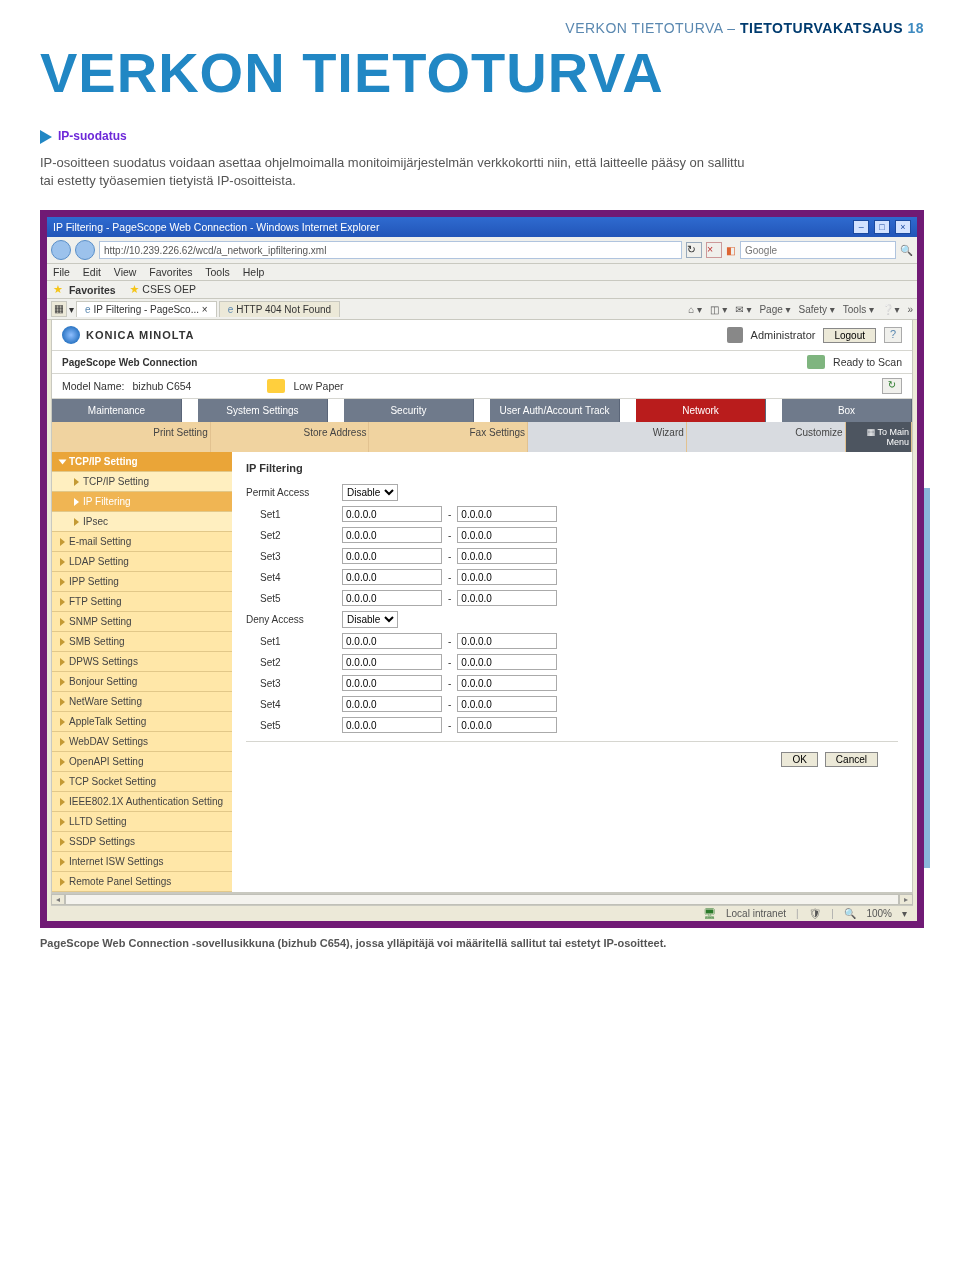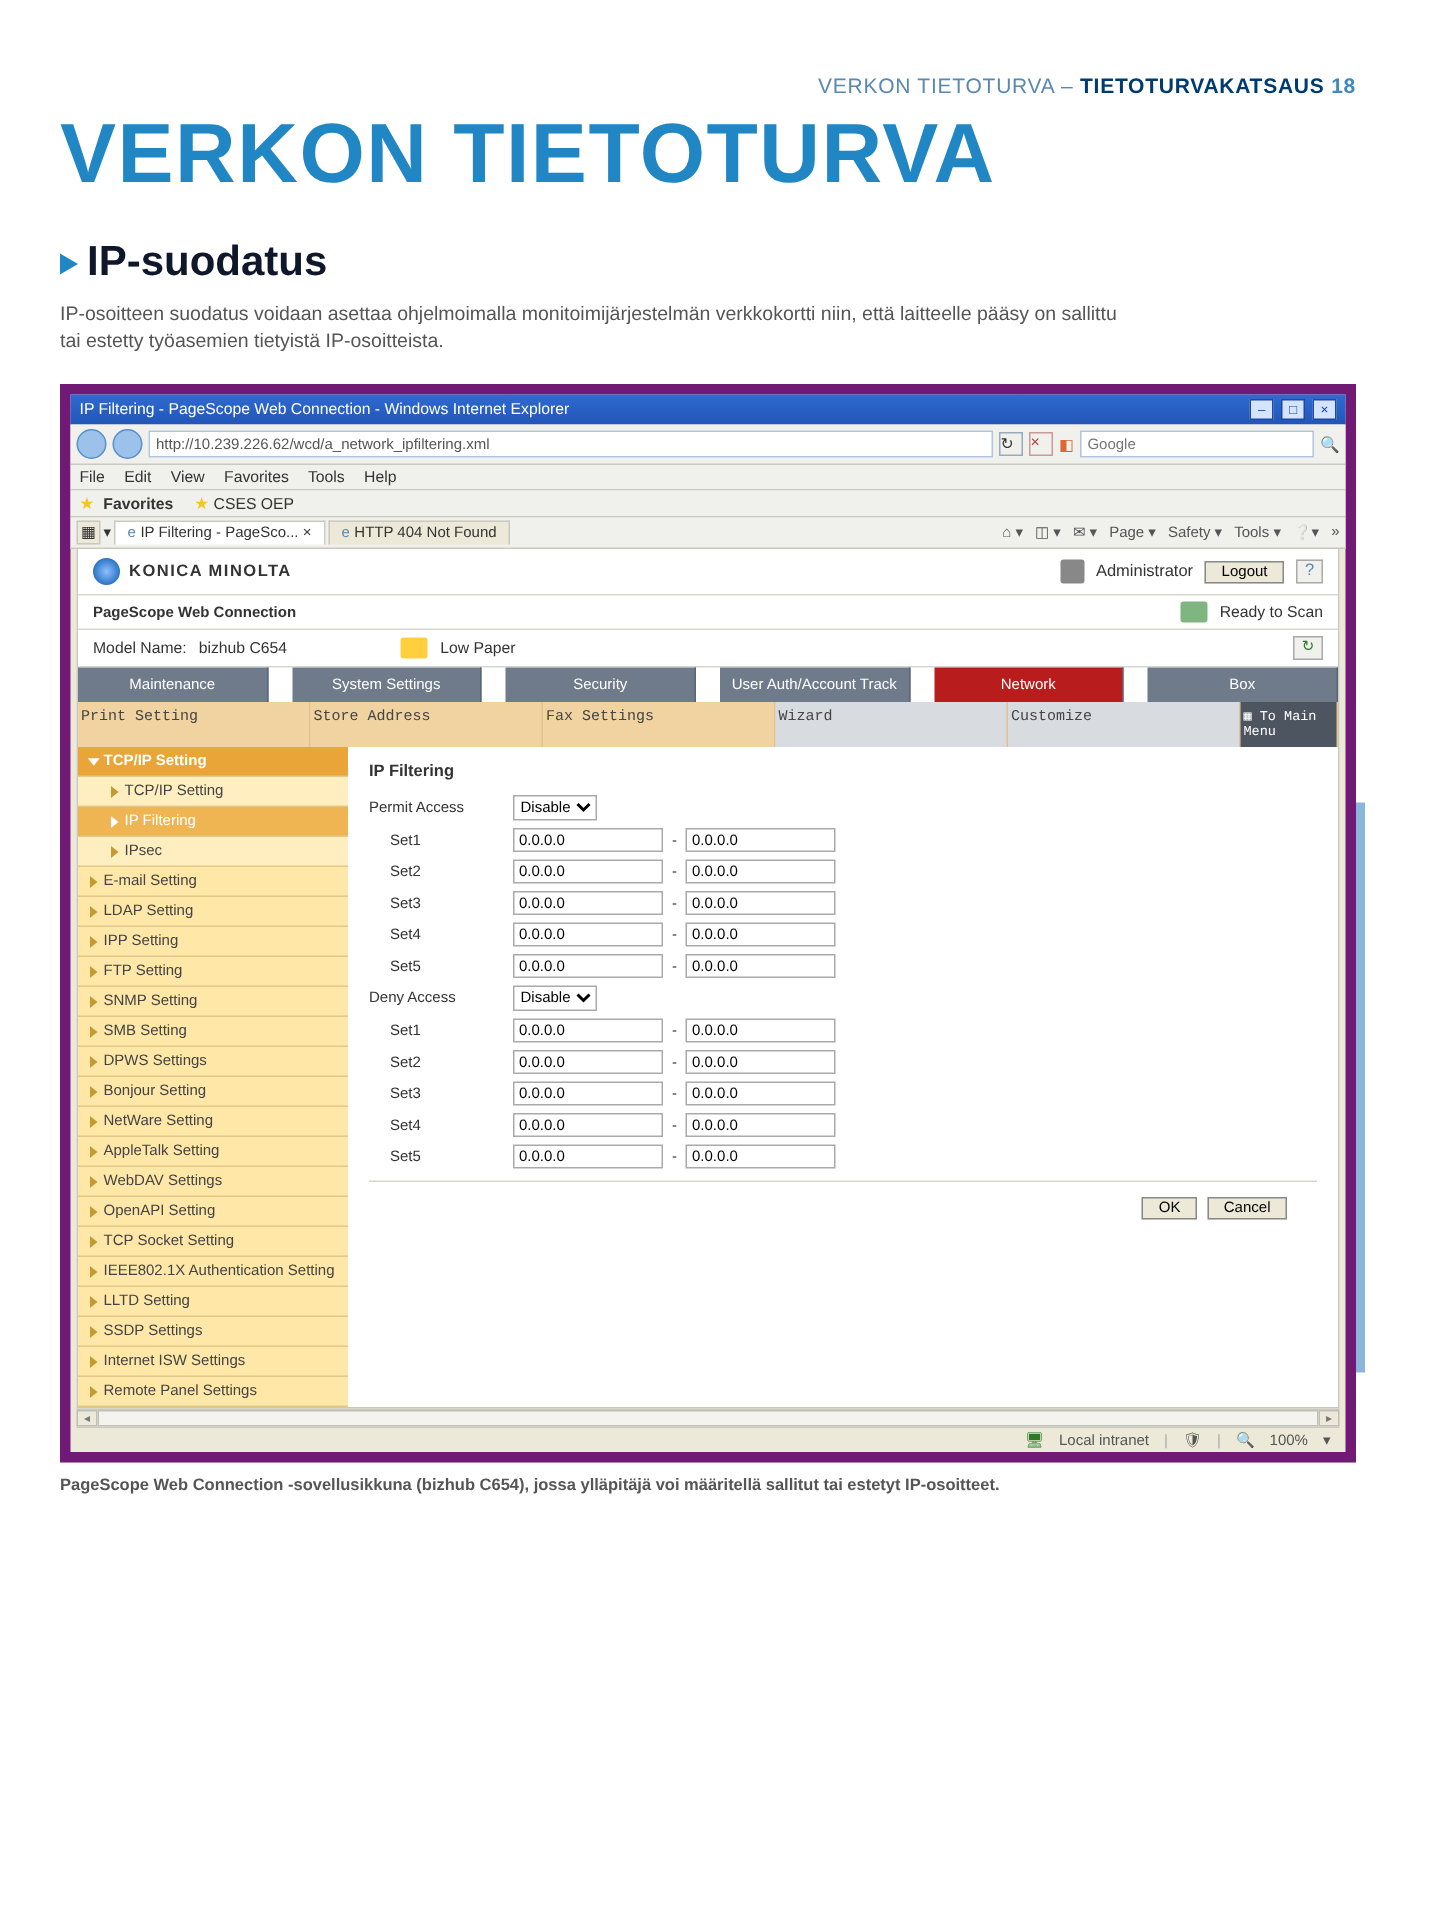--- a/index.html
+++ b/index.html
@@ -1,23 +1,23 @@
 <!DOCTYPE html>
 <html><head>
 <meta charset="utf-8">
 <style>
   * { box-sizing: border-box; }
   body { margin:0; padding:0; font-family: Arial, Helvetica, sans-serif; font-size:11px; background:#fff; width:960px; }
-  .page { padding: 20px 56px 40px 40px; margin-top: 29px; }
+  .page { padding: 20px 36px 40px 40px; }
   .doc-header-right { text-align:right; font-size:14px; letter-spacing:0.5px; color:#003b6f; margin-bottom:4px; }
   .doc-header-right .light { color:#5a88b0; font-weight:400; }
   .doc-header-right .bold { font-weight:700; }
   .doc-header-right .num { color:#3d8ac0; font-weight:700; }
   .doc-title { font-size:56px; font-weight:700; color:#2187c4; letter-spacing:1px; margin:0 0 24px 0; }
-  .doc-subtitle { font-size:28px; font-weight:700; color:#0f172a; margin:0 0 10px 0; }
+  .doc-subtitle { font-size:12px; font-weight:700; color:#6d28d9; margin:0 0 10px 0; }
   .doc-subtitle .wedge { display:inline-block; width:0; height:0; border-left:12px solid #2187c4; border-top:7px solid transparent; border-bottom:7px solid transparent; margin-right:6px; vertical-align:middle; }
   .doc-body { font-size:13px; color:#555; line-height:1.4; margin-bottom:20px; max-width:720px; }
   .screenshot { border:7px solid #701a75; background:#ece9d8; font-size:10.5px; color:#333; position:relative; }
   
   .titlebar { background:linear-gradient(#2f6bd0,#2255b8); color:#fff; padding:3px 6px; display:flex; justify-content:space-between; align-items:center; }
   .winbtns span { display:inline-block; width:16px; height:14px; background:#d4e3ff; border:1px solid #1b4aa0; margin-left:2px; text-align:center; font-size:9px; color:#1b4aa0; line-height:12px; }
   .addr-row { display:flex; align-items:center; padding:3px 4px; gap:4px; background:#f0f0ec; border-bottom:1px solid #c9c9c0; }
   .addr-row .nav-arrow { width:20px; height:20px; border-radius:50%; background:#9cc2ec; border:1px solid #5a8fc8; }
   .addr-input { flex:1; height:18px; border:1px solid #b0c4de; background:#fff; padding:1px 4px; font-size:10px; color:#555; }
   .search-input { width:156px; height:18px; border:1px solid #b0c4de; background:#fff; padding:1px 4px; font-size:10px; color:#777; }
@@ -40,21 +40,21 @@
   .pagescope-row { display:flex; align-items:center; padding:4px 10px; gap:8px; border-bottom:1px solid #d6d6d0; }
   .pagescope-logo { font-weight:700; font-size:10px; }
   .status-icon { width:18px; height:14px; background:#7fb57f; border-radius:2px; }
   .status-icon.warn { background:#ffcf3d; position:relative; }
   .model-row { display:flex; align-items:center; padding:4px 10px; gap:8px; border-bottom:1px solid #d6d6d0; }
   .refresh-btn { margin-left:auto; width:20px;height:16px;border:1px solid #aaa;background:#f0f0ec;text-align:center;font-size:10px;color:#2a7a2a; }
   .navtabs { display:flex;gap:16px; }
   .navtab { flex:1; background:#6f7a8b; color:#fff; text-align:center; padding:6px 2px; font-size:10px; border-right:1px solid #5a6578; }
   .navtab.active { background:#b91c1c; }
   .subnavtabs { display:flex; background:#f6d7aa; }
-  .subnavtab { flex:1; text-align:left; padding:5px 2px; font-size:10px; color:#444; border-right:1px solid #e2c290; background:#f0d3a0;font-family:Liberation Mono, monospace; }
+  .subnavtab { flex:1; text-align:right; padding:5px 2px; font-size:10px; color:#444; border-right:1px solid #e2c290; background:#f0d3a0; }
   .subnavtab.grey { background:#d8dbe0; }
   .subnavtab.menu-icon { background:#4d5560; color:#fff; flex:0.4; font-size:9px; }
   .main-split { display:flex; }
   .side { width:180px; background:#fff; }
   .side-group { background:#ffe7a8; border-bottom:1px solid #e2c889; padding:4px 8px; font-size:10px; color:#444; display:flex; align-items:center; gap:4px; }
   .side-group.dkhead { background:#eaa538; color:#fff; font-weight:700; }
   .side-group.sub { padding-left:22px; background:#ffefc0; }
   .side-group.sub.active { background:#f0b553; color:#fff; }
   .side-group .arrow { width:0;height:0;border-top:4px solid transparent;border-bottom:4px solid transparent;border-left:5px solid #c49a34; }
   .side-group.dkhead .arrow { border-left-color:#fff; transform:rotate(90deg); }

